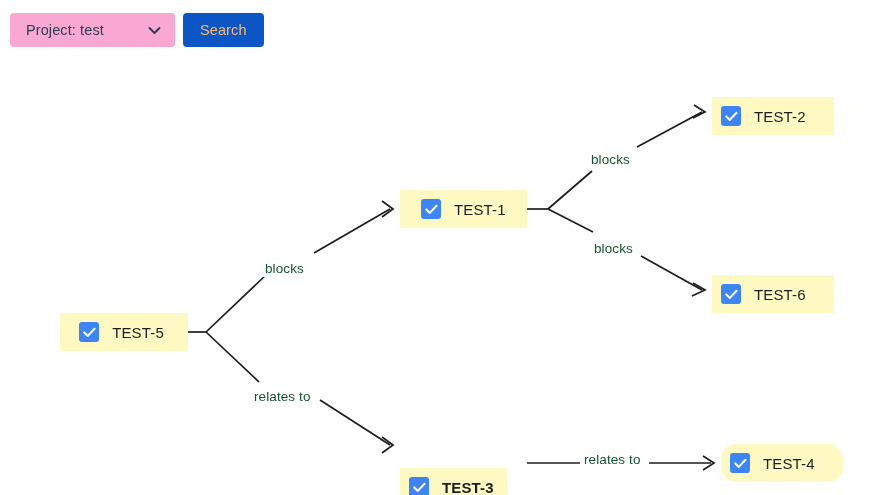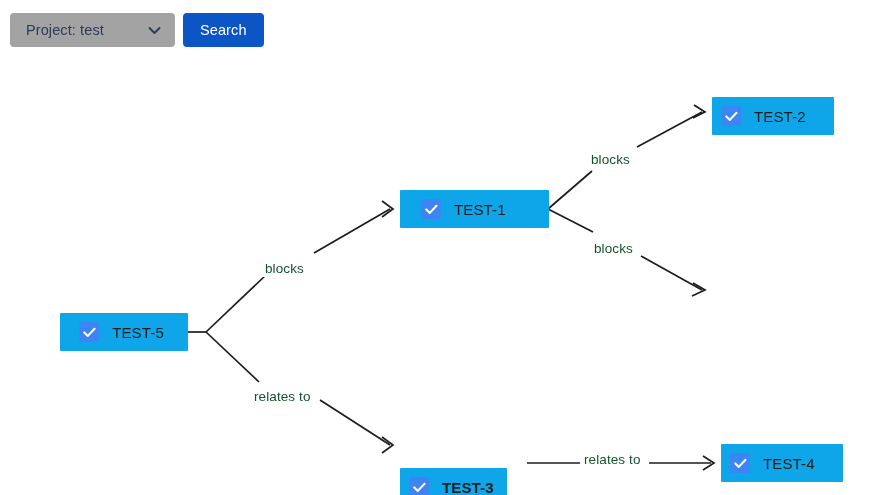--- a/index.html
+++ b/index.html
@@ -25,21 +25,21 @@
     height: 60px;
   }
   #project-select {
     position: absolute;
     left: 10px;
     top: 13px;
     height: 34px;
     box-sizing: border-box;
     display: flex;
     align-items: center;
-    background: #a3a3a3;
+    background: #f9a8d4;
     border: none;
     border-radius: 4px;
     padding: 0 14px 0 16px;
     cursor: pointer;
     min-width: 165px;
     justify-content: space-between;
   }
   #project-select-label {
     font-size: 14.5px;
     color: #2d3c56;
@@ -54,21 +54,21 @@
   #search-button {
     position: absolute;
     left: 183px;
     top: 13px;
     height: 34px;
     box-sizing: border-box;
     display: flex;
     align-items: center;
     justify-content: center;
     background: #0c55c5;
-    color: #ffffff;
+    color: #fdba74;
     border: none;
     border-radius: 4px;
     padding: 12px 17px;
     font-size: 14.5px;
     font-family: "Liberation Sans", sans-serif;
     letter-spacing: 0.1px;
     cursor: pointer;
   }
 
   
@@ -88,21 +88,21 @@
     pointer-events: none;
   }
 
   
   .graph-node {
     position: absolute;
     box-sizing: border-box;
     height: 38px;
     display: flex;
     align-items: center;
-    background: #0ea5e9;
+    background: #fef9c3;
     border-radius: 1px;
     padding: 0 14px 0 9px;
     cursor: pointer;
   }
   .node-checkbox {
     width: 20px;
     height: 20px;
     flex: 0 0 20px;
     background: #3d85f5;
     border-radius: 3px;
@@ -181,49 +181,57 @@
 
   <div class="graph-node" style="left:60px;  top:313px; width:128px;justify-content:center;">
     <span class="node-checkbox">
       <svg width="13" height="11" viewBox="0 0 13 11">
           <path d="M1.3 5.4 L4.8 8.9 L11.5 1.8" fill="none" stroke="#ffffff" stroke-width="2.1" stroke-linecap="round" stroke-linejoin="round"></path>
         </svg>
     </span>
     <span class="node-label">TEST-5</span>
   </div>
 
-  <div class="graph-node" style="left:400px; top:190px; width:149px;padding-left:21px;">
+  <div class="graph-node" style="left:400px; top:190px; width:127px;padding-left:21px;">
     <span class="node-checkbox">
       <svg width="13" height="11" viewBox="0 0 13 11">
           <path d="M1.3 5.4 L4.8 8.9 L11.5 1.8" fill="none" stroke="#ffffff" stroke-width="2.1" stroke-linecap="round" stroke-linejoin="round"></path>
         </svg>
     </span>
     <span class="node-label">TEST-1</span>
   </div>
 
   <div class="graph-node" style="left:712px; top:97px;  width:122px;">
     <span class="node-checkbox">
       <svg width="13" height="11" viewBox="0 0 13 11">
           <path d="M1.3 5.4 L4.8 8.9 L11.5 1.8" fill="none" stroke="#ffffff" stroke-width="2.1" stroke-linecap="round" stroke-linejoin="round"></path>
         </svg>
     </span>
     <span class="node-label">TEST-2</span>
   </div>
 
+  <div class="graph-node" style="left:712px; top:275px; width:122px;">
+    <span class="node-checkbox">
+      <svg width="13" height="11" viewBox="0 0 13 11">
+          <path d="M1.3 5.4 L4.8 8.9 L11.5 1.8" fill="none" stroke="#ffffff" stroke-width="2.1" stroke-linecap="round" stroke-linejoin="round"></path>
+        </svg>
+    </span>
+    <span class="node-label">TEST-6</span>
+  </div>
 
   <div class="graph-node" style="left:400px; top:468px; width:107px;font-weight:bold;">
     <span class="node-checkbox">
       <svg width="13" height="11" viewBox="0 0 13 11">
           <path d="M1.3 5.4 L4.8 8.9 L11.5 1.8" fill="none" stroke="#ffffff" stroke-width="2.1" stroke-linecap="round" stroke-linejoin="round"></path>
         </svg>
     </span>
     <span class="node-label">TEST-3</span>
   </div>
 
-  <div class="graph-node" style="left:721px; top:444px; width:122px;">
+  <div class="graph-node" style="left:721px; top:444px; width:122px;border-radius:15px;">
     <span class="node-checkbox">
       <svg width="13" height="11" viewBox="0 0 13 11">
           <path d="M1.3 5.4 L4.8 8.9 L11.5 1.8" fill="none" stroke="#ffffff" stroke-width="2.1" stroke-linecap="round" stroke-linejoin="round"></path>
         </svg>
     </span>
     <span class="node-label">TEST-4</span>
   </div>
 
   <span class="edge-label" style="left:262px; top:261px;">blocks</span>
   <span class="edge-label" style="left:251px; top:389px;">relates to</span>

